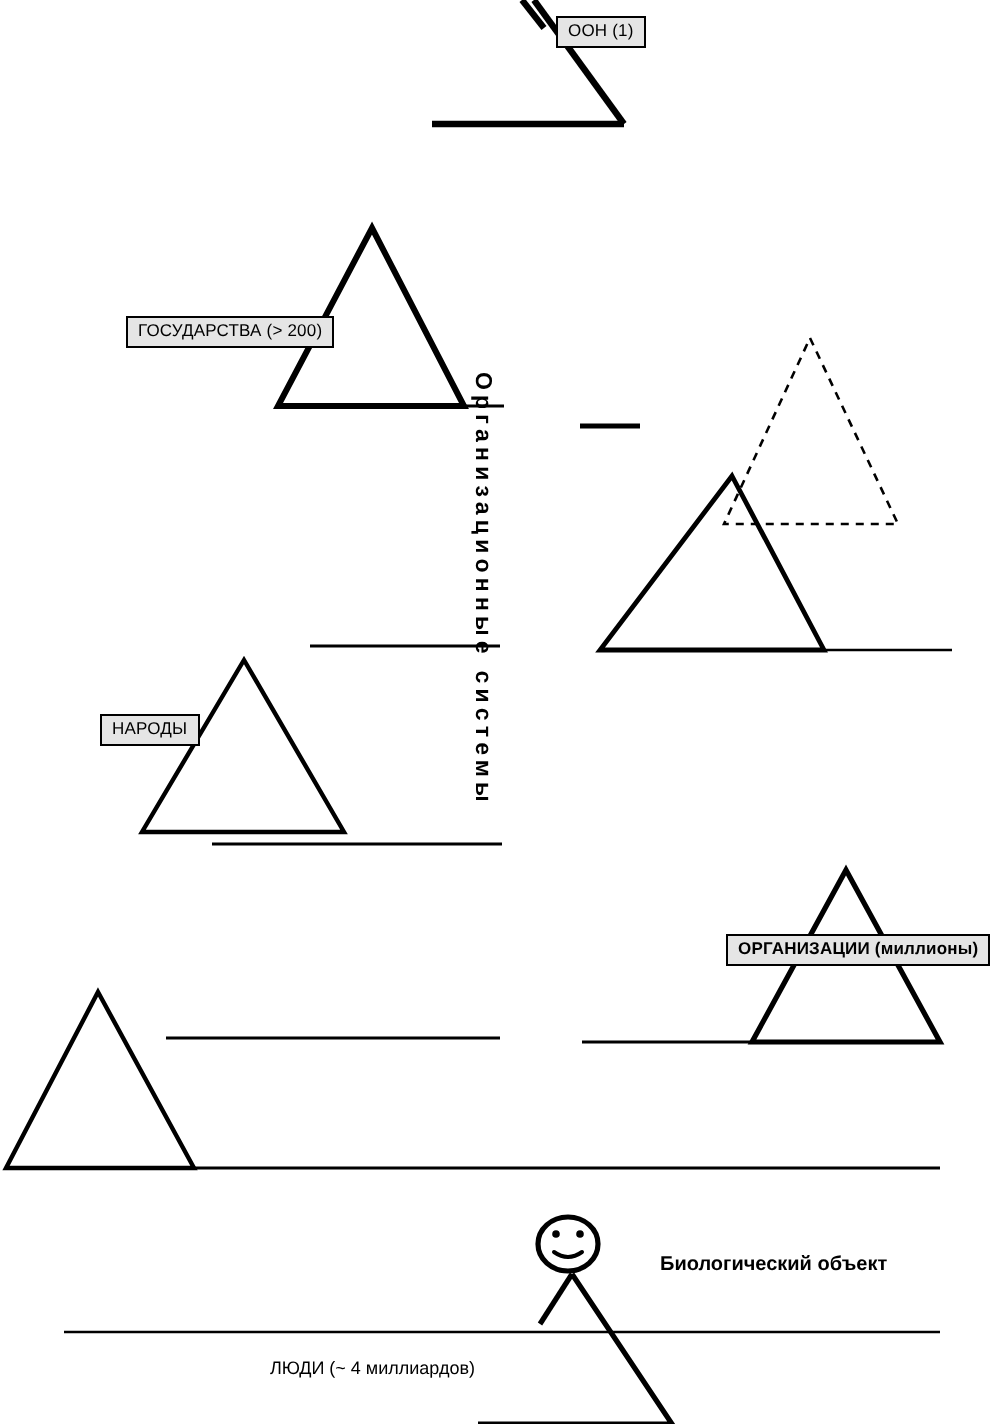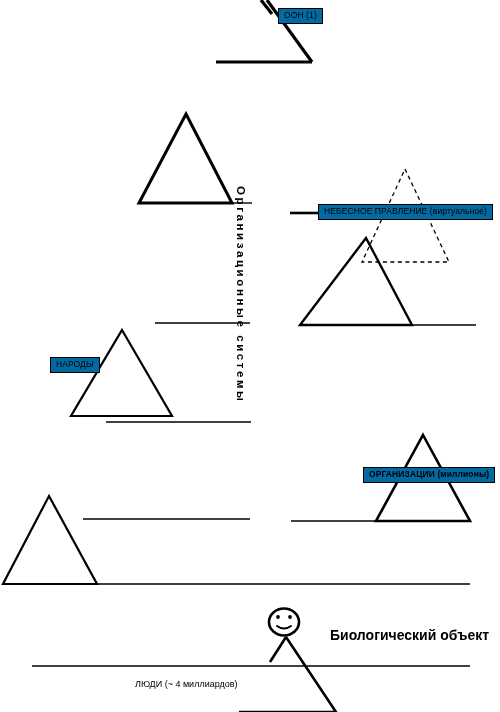--- a/index.html
+++ b/index.html
@@ -19,42 +19,42 @@
   }
   #diagram-svg {
     position: absolute;
     left: 0;
     top: 0;
     width: 500px;
     height: 712px;
   }
   .node-label {
     position: absolute;
-    background: #0369a1;
+    background: #e5e5e5;
     border: 1px solid #000000;
     font-size: 8.5px;
     font-family: "Liberation Sans", sans-serif;
     color: #000000;
     white-space: nowrap;
     padding: 2px 5px 3px 5px;
     line-height: 1;
     letter-spacing: 0.1px;
     box-sizing: border-box;
   }
   .plain-label {
     position: absolute;
     font-size: 9px;
     font-family: "Liberation Sans", sans-serif;
     color: #000000;
     white-space: nowrap;
     line-height: 1;
   }
   .bold-label {
     font-weight: bold;
-    font-size: 14px;
+    font-size: 10px;
   }
   #axis-title {
     position: absolute;
     left: 248px;
     top: 186px;
     width: 340px;
     height: 20px;
     transform: rotate(-90deg);
     transform-origin: 0 0;
     font-family: "Liberation Sans", sans-serif;
@@ -133,22 +133,22 @@
       <circle cx="290" cy="617" r="1.9" fill="#000000"></circle>
       <path d="M 277 626 Q 284 631 291 626" fill="none" stroke="#000000" stroke-width="2" stroke-linecap="round"></path>
     </g>
 
     <path d="M 32 666 L 470 666" fill="none" stroke="#000000" stroke-width="1.3"></path>
 
   </svg>
 
   <div class="node-label" style="left:278px; top:8px;">ООН (1)</div>
 
+  <div class="node-label" style="left:63px; top:158px;">ГОСУДАРСТВА (&gt; 200)</div>
 
-  <div class="node-label" style="left:318px; top:204px;">НЕБЕСНОЕ ПРАВЛЕНИЕ (виртуальное)</div>
 
 
   <div class="node-label" style="left:50px; top:357px;">НАРОДЫ</div>
 
   <div class="node-label" style="left:363px; top:467px;font-weight:bold;">ОРГАНИЗАЦИИ (миллионы)</div>
 
 
   <div class="plain-label" style="left:135px; top:680px;">ЛЮДИ (~ 4 миллиардов)</div>
 
   <div class="plain-label bold-label" style="left:330px; top:628px;">Биологический объект</div>

